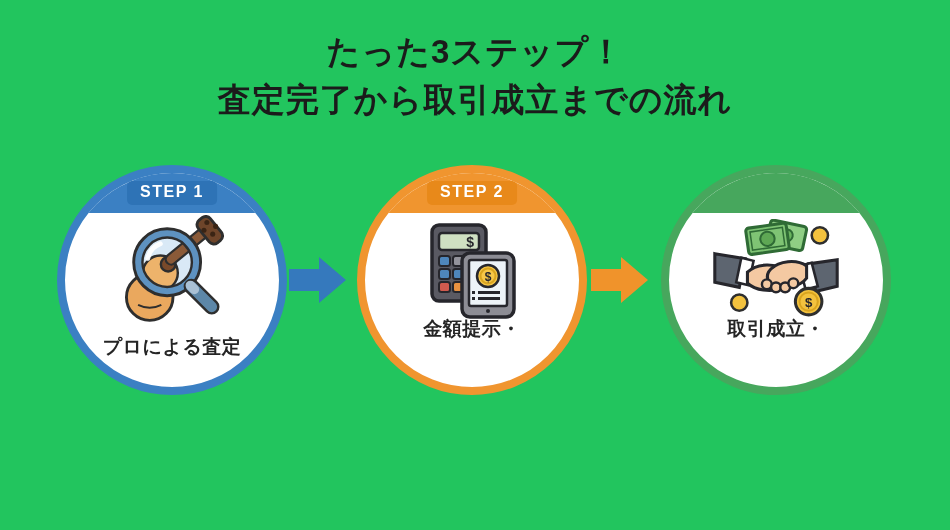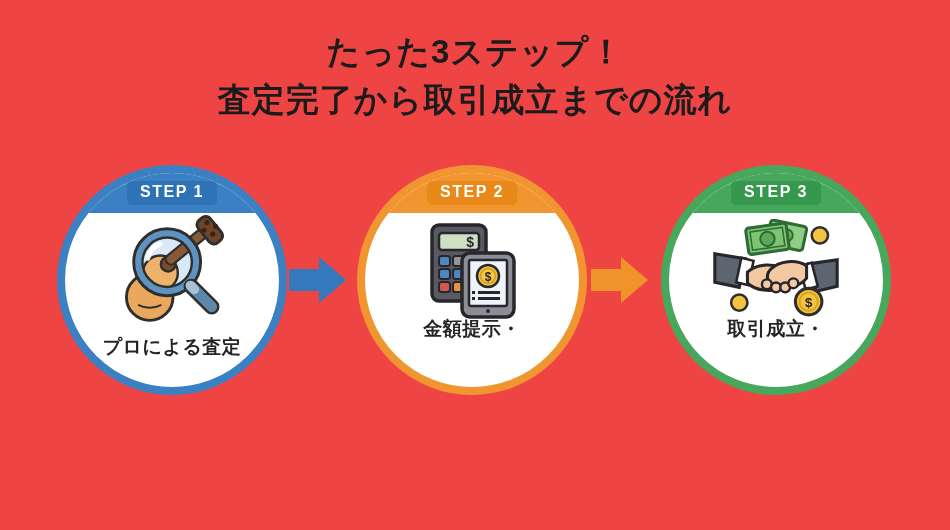--- a/index.html
+++ b/index.html
@@ -1,17 +1,17 @@
 <!DOCTYPE html>
 <html><head>
 <meta charset="utf-8">
 <style>
   html,body{margin:0;padding:0;}
   .canvas{
-    position:relative;width:950px;height:530px;background:#ef4444;
+    position:relative;width:950px;height:530px;background:#22c55e;
     font-family:"Liberation Sans","DejaVu Sans",sans-serif;overflow:hidden;
   }
   .title{
     position:absolute;top:28px;left:0;width:100%;text-align:center;
     font-size:33px;line-height:48px;font-weight:800;color:#1b1b1b;letter-spacing:1px;
   }
   .title div{white-space:nowrap;}
   
   .circle{
     position:absolute;top:165px;width:214px;height:214px;border-radius:50%;
@@ -135,21 +135,20 @@
       <span>金額提示・</span>
     </div>
   </div>
 
   <svg class="arrow arrow-2" width="58" height="48" viewBox="0 0 58 48">
     <polygon fill="#f0932b" points="0,13 30,13 30,1 57,24 30,47 30,35 0,35"></polygon>
   </svg>
 
   <div class="circle step-3">
     <div class="cap"></div>
-    <div class="badge">STEP 3</div>
     <div class="icon-wrap">
       <svg width="126" height="102" viewBox="0 0 120 100">
         <g transform="rotate(12 70 18)">
           <rect x="52" y="4" width="36" height="24" rx="3" fill="#8fce84" stroke="#2f6b35" stroke-width="3"></rect>
           <circle cx="70" cy="16" r="6" fill="#6ab45e" stroke="#2f6b35" stroke-width="2"></circle>
         </g>
         <g transform="rotate(-8 55 22)">
           <rect x="32" y="6" width="40" height="26" rx="3" fill="#7fc474" stroke="#2f6b35" stroke-width="3"></rect>
           <rect x="36" y="10" width="32" height="18" fill="none" stroke="#2f6b35" stroke-width="1.5"></rect>
           <circle cx="52" cy="19" r="7" fill="#5ea754" stroke="#2f6b35" stroke-width="2"></circle>

